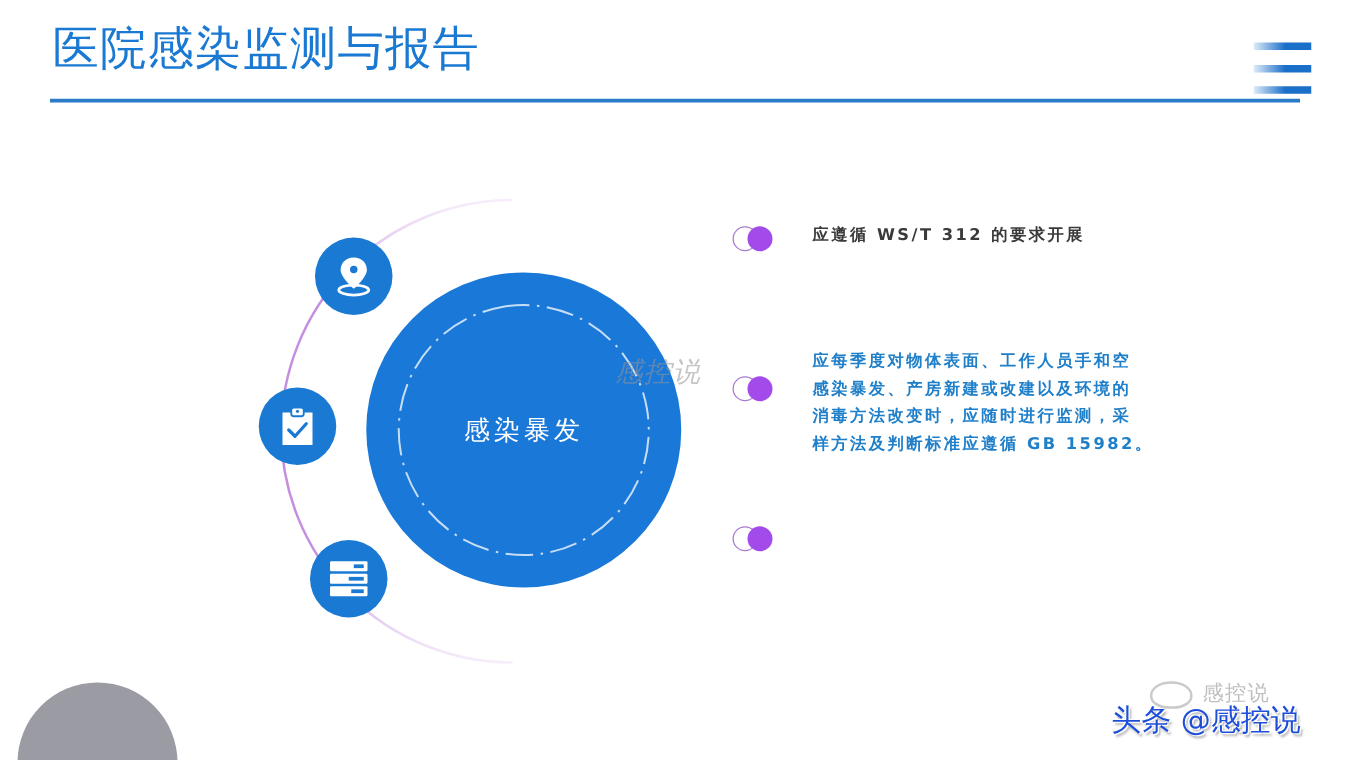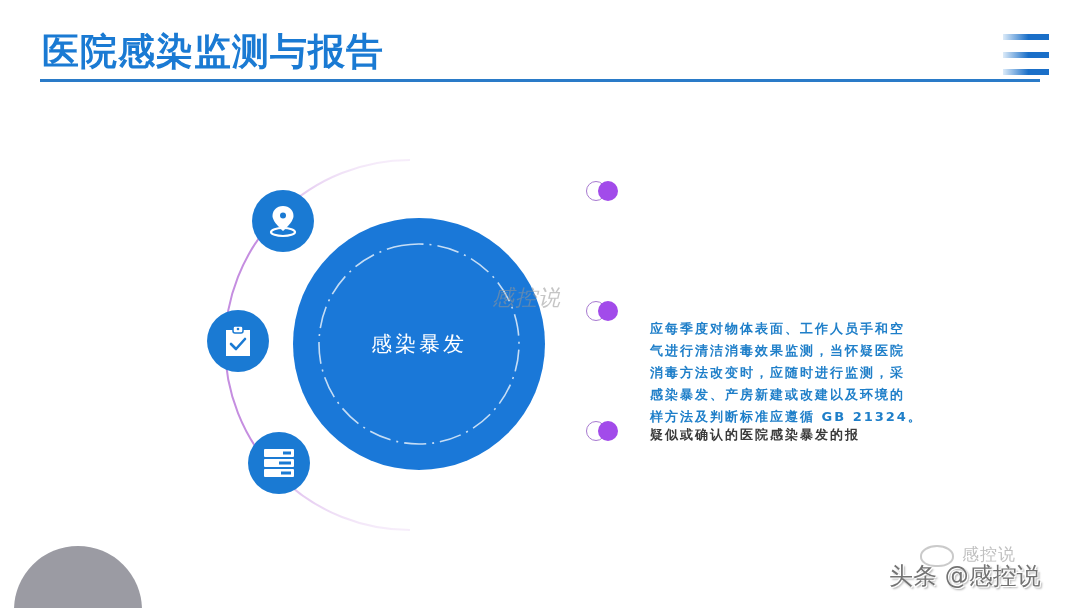--- a/index.html
+++ b/index.html
@@ -1,21 +1,21 @@
 <!DOCTYPE html>
 <html><head>
   <meta charset="utf-8">
   <style>
     * { margin: 0; padding: 0; box-sizing: border-box; }
     html, body { width: 1080px; height: 608px; overflow: hidden; background: #ffffff; }
     body { position: relative; font-family: "DejaVu Sans", sans-serif; }
 
     .title {
-      position: absolute; left: 42px; top: 28px;
-      font-size: 37px; font-weight: bold; color: #1a7ad3;
+      position: absolute; left: 42px; top: 15px;
+      font-size: 37px; font-weight: normal; color: #1a7ad3;
       letter-spacing: 1px; line-height: 48px;
     }
     .title-rule {
       position: absolute; left: 40px; top: 79px; width: 1000px; height: 3px;
       background: #2a7bc8;
     }
     .menu-lines { position: absolute; left: 1000px; top: 34px; width: 50px; height: 50px; }
     .menu-lines span {
       position: absolute; left: 3px; width: 46px; height: 6px;
       background: linear-gradient(90deg, rgba(26,122,211,0.15), #1a6fc8 55%, #1a6fc8);
@@ -69,21 +69,21 @@
 
     .wm-logo {
       position: absolute; left: 915px; top: 543px; font-size: 17px; color: rgba(170,170,170,0.75);
       letter-spacing: 1px;
     }
     .wm-face {
       position: absolute; left: 920px; top: 545px; width: 34px; height: 22px;
       border: 2px solid rgba(180,180,180,0.7); border-radius: 50% 50% 45% 45%;
     }
     .wm-main {
-      position: absolute; left: 889px; top: 560px; font-size: 24px; color: #737373;
+      position: absolute; left: 889px; top: 560px; font-size: 24px; color: #1d4ed8;
       text-shadow: 1px 1px 0 #ffffff, -1px -1px 0 #ffffff, 2px 2px 2px rgba(0,0,0,0.35);
       letter-spacing: 0px;
     }
   </style>
 </head>
 <body>
 
 <div class="title">医院感染监测与报告</div>
 <div class="title-rule"></div>
 <div class="menu-lines">
@@ -141,39 +141,38 @@
   <span class="main-label">感染暴发</span>
 </div>
 
 <div class="watermark-center">感控说</div>
 
 <div class="bullet" style="left:586px; top:181px;">
   <span class="ring"></span>
     <span class="dot"></span>
 </div>
 <div class="item-text dark" style="left:650px; top:178px;">
+  <div>应遵循 WS/T 312 的要求开展</div>
 </div>
 
 <div class="bullet" style="left:586px; top:301px;">
   <span class="ring"></span>
     <span class="dot"></span>
 </div>
-<div class="item-text blue" style="left:650px; top:279px;margin-top:39px;">
+<div class="item-text blue" style="left:650px; top:279px;">
   <div>应每季度对物体表面、工作人员手和空</div>
-  <div>气进行清洁消毒效果监测，当怀疑医院</div>
+  <div>感染暴发、产房新建或改建以及环境的</div>
   <div>消毒方法改变时，应随时进行监测，采</div>
-  <div>感染暴发、产房新建或改建以及环境的</div>
-  <div>样方法及判断标准应遵循 GB 21324。</div>
+  <div>样方法及判断标准应遵循 GB 15982。</div>
 </div>
 
 <div class="bullet" style="left:586px; top:421px;">
   <span class="ring"></span>
     <span class="dot"></span>
 </div>
 <div class="item-text dark" style="left:650px; top:424px;">
-  <div>疑似或确认的医院感染暴发的报</div>
 </div>
 
 <div class="grey-circle"></div>
 
 <div class="wm-face"></div>
 <div class="wm-logo" style="left:962px;"><span>感控说</span></div>
 <div class="wm-main">头条 @感控说</div>
 
 </body></html>

